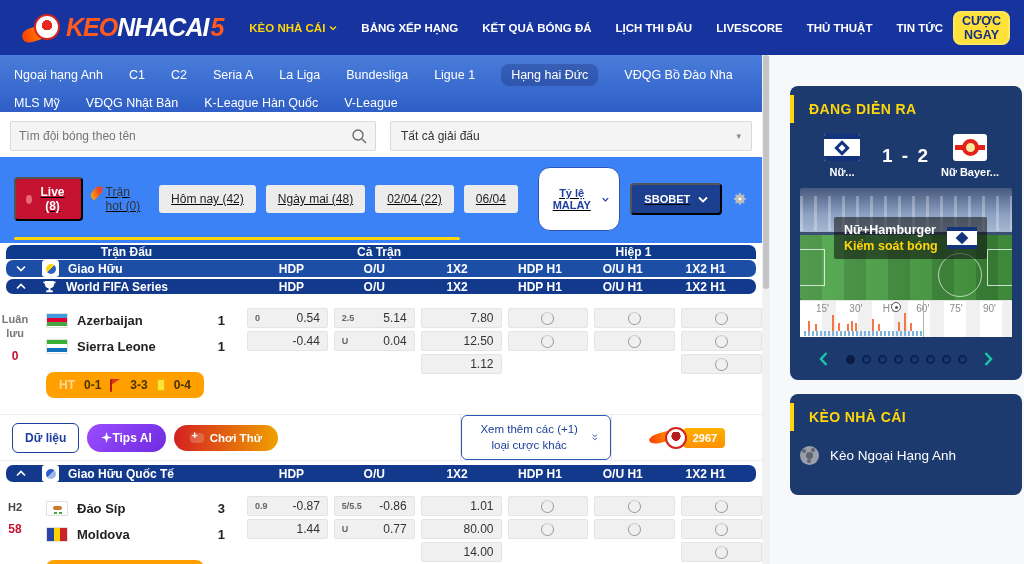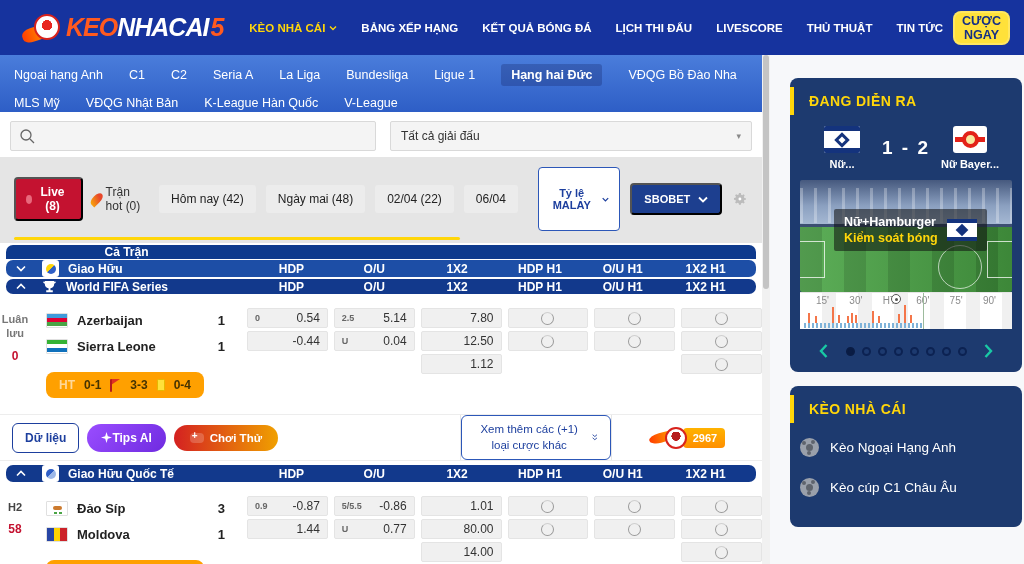--- a/index.html
+++ b/index.html
@@ -33,49 +33,49 @@
   .btn-bet { background:#ffe13a; color:#152f86; box-shadow:inset 0 0 0 2px #fff3; }
 
   
   .content-row { flex:1; display:flex; background:#f7f8fa; min-height:0; }
   .main-col { width:762px; display:flex; flex-direction:column; background:#fff; }
 
   
   .leaguebar { background:linear-gradient(180deg,#4a7ddb,#2e5ec6); padding:9px 14px 24px;
     display:flex; flex-wrap:wrap; column-gap:26px; row-gap:6px; align-items:center; min-height:57px; }
   .league { color:#fff; font-size:12.5px; cursor:pointer; white-space:nowrap; padding:4px 0; }
-  .league.dim { background:rgba(10,20,80,.25); padding:4px 10px; border-radius:3px;font-weight:bold; }
+  .league.dim { background:rgba(10,20,80,.25); padding:4px 10px; border-radius:8px; }
 
   
   .search-row { display:flex; gap:14px; padding:9px 10px 6px; background:#fff; }
   .search-box { width:366px; height:30px; background:#f4f4f4; border:1px solid #d9d9d9;
     border-radius:2px; display:flex; align-items:center; padding:0 8px; }
   .search-box input { flex:1; background:transparent; border:none; outline:none; font-size:12px;
     color:#333; font-family:inherit; }
   .select-box { flex:1; height:30px; background:#f4f4f4; border:1px solid #d9d9d9;
     border-radius:2px; display:flex; align-items:center; padding:0 10px; font-size:12px;
     color:#333; cursor:pointer; }
   .select-box .car { margin-left:auto; color:#888; font-size:9px; }
 
   
   .filter-row { display:flex; align-items:center; gap:10px; padding:10px 14px 12px;
-    position:relative; background:#e5e5e5; }
+    position:relative; background:#3b82f6;text-decoration:underline; }
   .filter-row .uline { position:absolute; left:14px; bottom:3px; width:446px; height:3px;
     background:#ffd60a; border-radius:2px; }
   .tab-live { background:#c41230; color:#fff; font-size:12px; font-weight:bold; border-radius:4px;
     padding:6px 14px 6px 10px; display:flex; align-items:center; gap:6px; cursor:pointer; }
   .tab-live .dot { width:9px; height:9px; border-radius:50%; background:#e8697c; }
-  .tab-hot { display:flex; align-items:center; gap:5px; font-size:12px; color:#333; cursor:pointer; }
+  .tab-hot { display:flex; align-items:flex-start; gap:5px; font-size:12px; color:#333; cursor:pointer; }
   .flame { width:11px; height:15px; background:linear-gradient(200deg,#f7a30c 10%,#e8482b 70%);
     border-radius:0 50% 50% 50%; transform:rotate(-135deg); }
   .tab { background:#ececec; color:#222; font-size:12px; padding:7px 12px; border-radius:3px;
     cursor:pointer; white-space:nowrap; }
   .spacer { flex:1; }
   .btn-oddstype { border:1px solid #2c57b8; color:#1d3f9e; background:#fff; font-weight:bold;
-    font-size:11px; border-radius:4px; padding:19px 10px; display:flex; align-items:center; gap:8px;
+    font-size:11px; border-radius:12px; padding:19px 10px; display:flex; align-items:center; gap:8px;
     cursor:pointer; }
   .btn-book { background:#1d3f8f; color:#fff; font-weight:bold; font-size:11px; border-radius:4px;
     padding:8px 12px; display:flex; align-items:center; gap:8px; cursor:pointer; }
   .gear { width:22px; height:22px; cursor:pointer; }
 
   
   .grid { display:grid; grid-template-columns:30px 205px repeat(6,1fr); column-gap:6px;
     padding-right:12px; }
   .main-head { display:grid; grid-template-columns:241px 264px 1fr; background:#0e3a8d;
     color:#fff; font-size:12px; font-weight:bold; height:25px; align-items:center;
@@ -155,21 +155,21 @@
     border:2px solid #d8221c; }
   .fire-count { background:linear-gradient(180deg,#ffb300,#ff8f00); color:#fff; font-size:11px;
     font-weight:bold; border-radius:4px; padding:4px 8px 4px 10px; margin-left:-4px; }
 
   
   .scrollbar { width:8px; background:#f1f1f1; position:relative; flex-shrink:0; }
   .scrollbar .thumb { position:absolute; top:0; left:1px; width:6px; height:46%;
     background:#c4c4c4; border-radius:3px; cursor:pointer; }
 
   
-  .sidebar { flex:1; padding:23px 2px 0 20px; background:#f7f8fa; min-width:0; }
+  .sidebar { flex:1; padding:23px 2px 0 20px; background:#f7f8fa; min-width:0;margin-top:8px; }
   .sb-panel { background:#1d3a6f; border-radius:8px; color:#fff; position:relative;
     padding:15px 0 12px; margin-bottom:14px; }
   .sb-title { position:relative; padding-left:19px; color:#ffd60a; font-size:14px;
     font-weight:bold; letter-spacing:.4px; }
   .sb-title::before { content:""; position:absolute; left:0; top:-6px; width:4px; height:28px;
     background:#ffd60a; }
   .live-teams { display:flex; align-items:center; justify-content:space-between;
     padding:0 20px; margin:17px 0 10px; }
   .crest-col { display:flex; flex-direction:column; align-items:center; width:64px; }
   .crest-name { font-size:11px; font-weight:bold; margin-top:5px; white-space:nowrap;
@@ -300,20 +300,21 @@
         <span class="league dim">Hạng hai Đức</span>
         <span class="league">VĐQG Bồ Đào Nha</span>
         <span class="league">MLS Mỹ</span>
         <span class="league">VĐQG Nhật Bản</span>
         <span class="league">K-League Hàn Quốc</span>
         <span class="league">V-League</span>
       </div>
 
       <div class="search-row">
         <div class="search-box">
+          <input type="text" placeholder="Tìm đội bóng theo tên" style="">
           <svg width="16" height="16" viewBox="0 0 16 16">
               <circle cx="7" cy="7" r="5" fill="none" stroke="#666" stroke-width="1.3"></circle>
               <line x1="11" y1="11" x2="15" y2="15" stroke="#666" stroke-width="1.3"></line>
             </svg>
         </div>
         <div class="select-box">
           <span>Tất cả giải đấu</span>
           <span class="car">▾</span>
         </div>
       </div>
@@ -345,21 +346,23 @@
               <polyline points="1,1.5 5,5.5 9,1.5" fill="none" stroke="#fff" stroke-width="1.8"></polyline>
             </svg>
           </button>
         <svg class="gear" viewBox="0 0 24 24">
             <path fill="#bcbcbc" d="M12 8a4 4 0 100 8 4 4 0 000-8zm9 5.2v-2.4l-2.3-.5a7 7 0 00-.7-1.7l1.3-2-1.7-1.7-2 1.3c-.5-.3-1.1-.5-1.7-.7L13.4 3h-2.8l-.5 2.3c-.6.2-1.2.4-1.7.7l-2-1.3-1.7 1.7 1.3 2c-.3.5-.5 1.1-.7 1.7l-2.3.5v2.4l2.3.5c.2.6.4 1.2.7 1.7l-1.3 2 1.7 1.7 2-1.3c.5.3 1.1.5 1.7.7l.5 2.3h2.8l.5-2.3c.6-.2 1.2-.4 1.7-.7l2 1.3 1.7-1.7-1.3-2c.3-.5.5-1.1.7-1.7l2.3-.6z"></path>
             <circle cx="12" cy="12" r="2.2" fill="#fff"></circle>
           </svg>
       </div>
 
       <div class="main-head">
+        <span>Trận Đấu</span>
         <span>Cả Trận</span>
+        <span>Hiệp 1</span>
       </div>
 
       <div class="grid sec-bar light">
         <span class="sec-chevron">
             <svg width="10" height="7" viewBox="0 0 10 7">
               <polyline points="1,1.5 5,5.5 9,1.5" fill="none" stroke="#fff" stroke-width="1.6"></polyline>
             </svg>
           </span>
         <span class="sec-left">
             <span class="badge-ico">
@@ -725,21 +728,17 @@
             </span>
         </div>
       </div>
 
       <div class="sb-panel" style="padding-bottom:30px;">
         <div class="sb-title">KÈO NHÀ CÁI</div>
         <div class="sb-link">
           <span class="ball-ico"></span>
           <span>Kèo Ngoại Hạng Anh</span>
         </div>
-        <div class="sb-link">
-          <span class="ball-ico"></span>
-          <span>Kèo cúp C1 Châu Âu</span>
-        </div>
       </div>
     </aside>
 
   </div>
 </div>
 
 </body></html>

